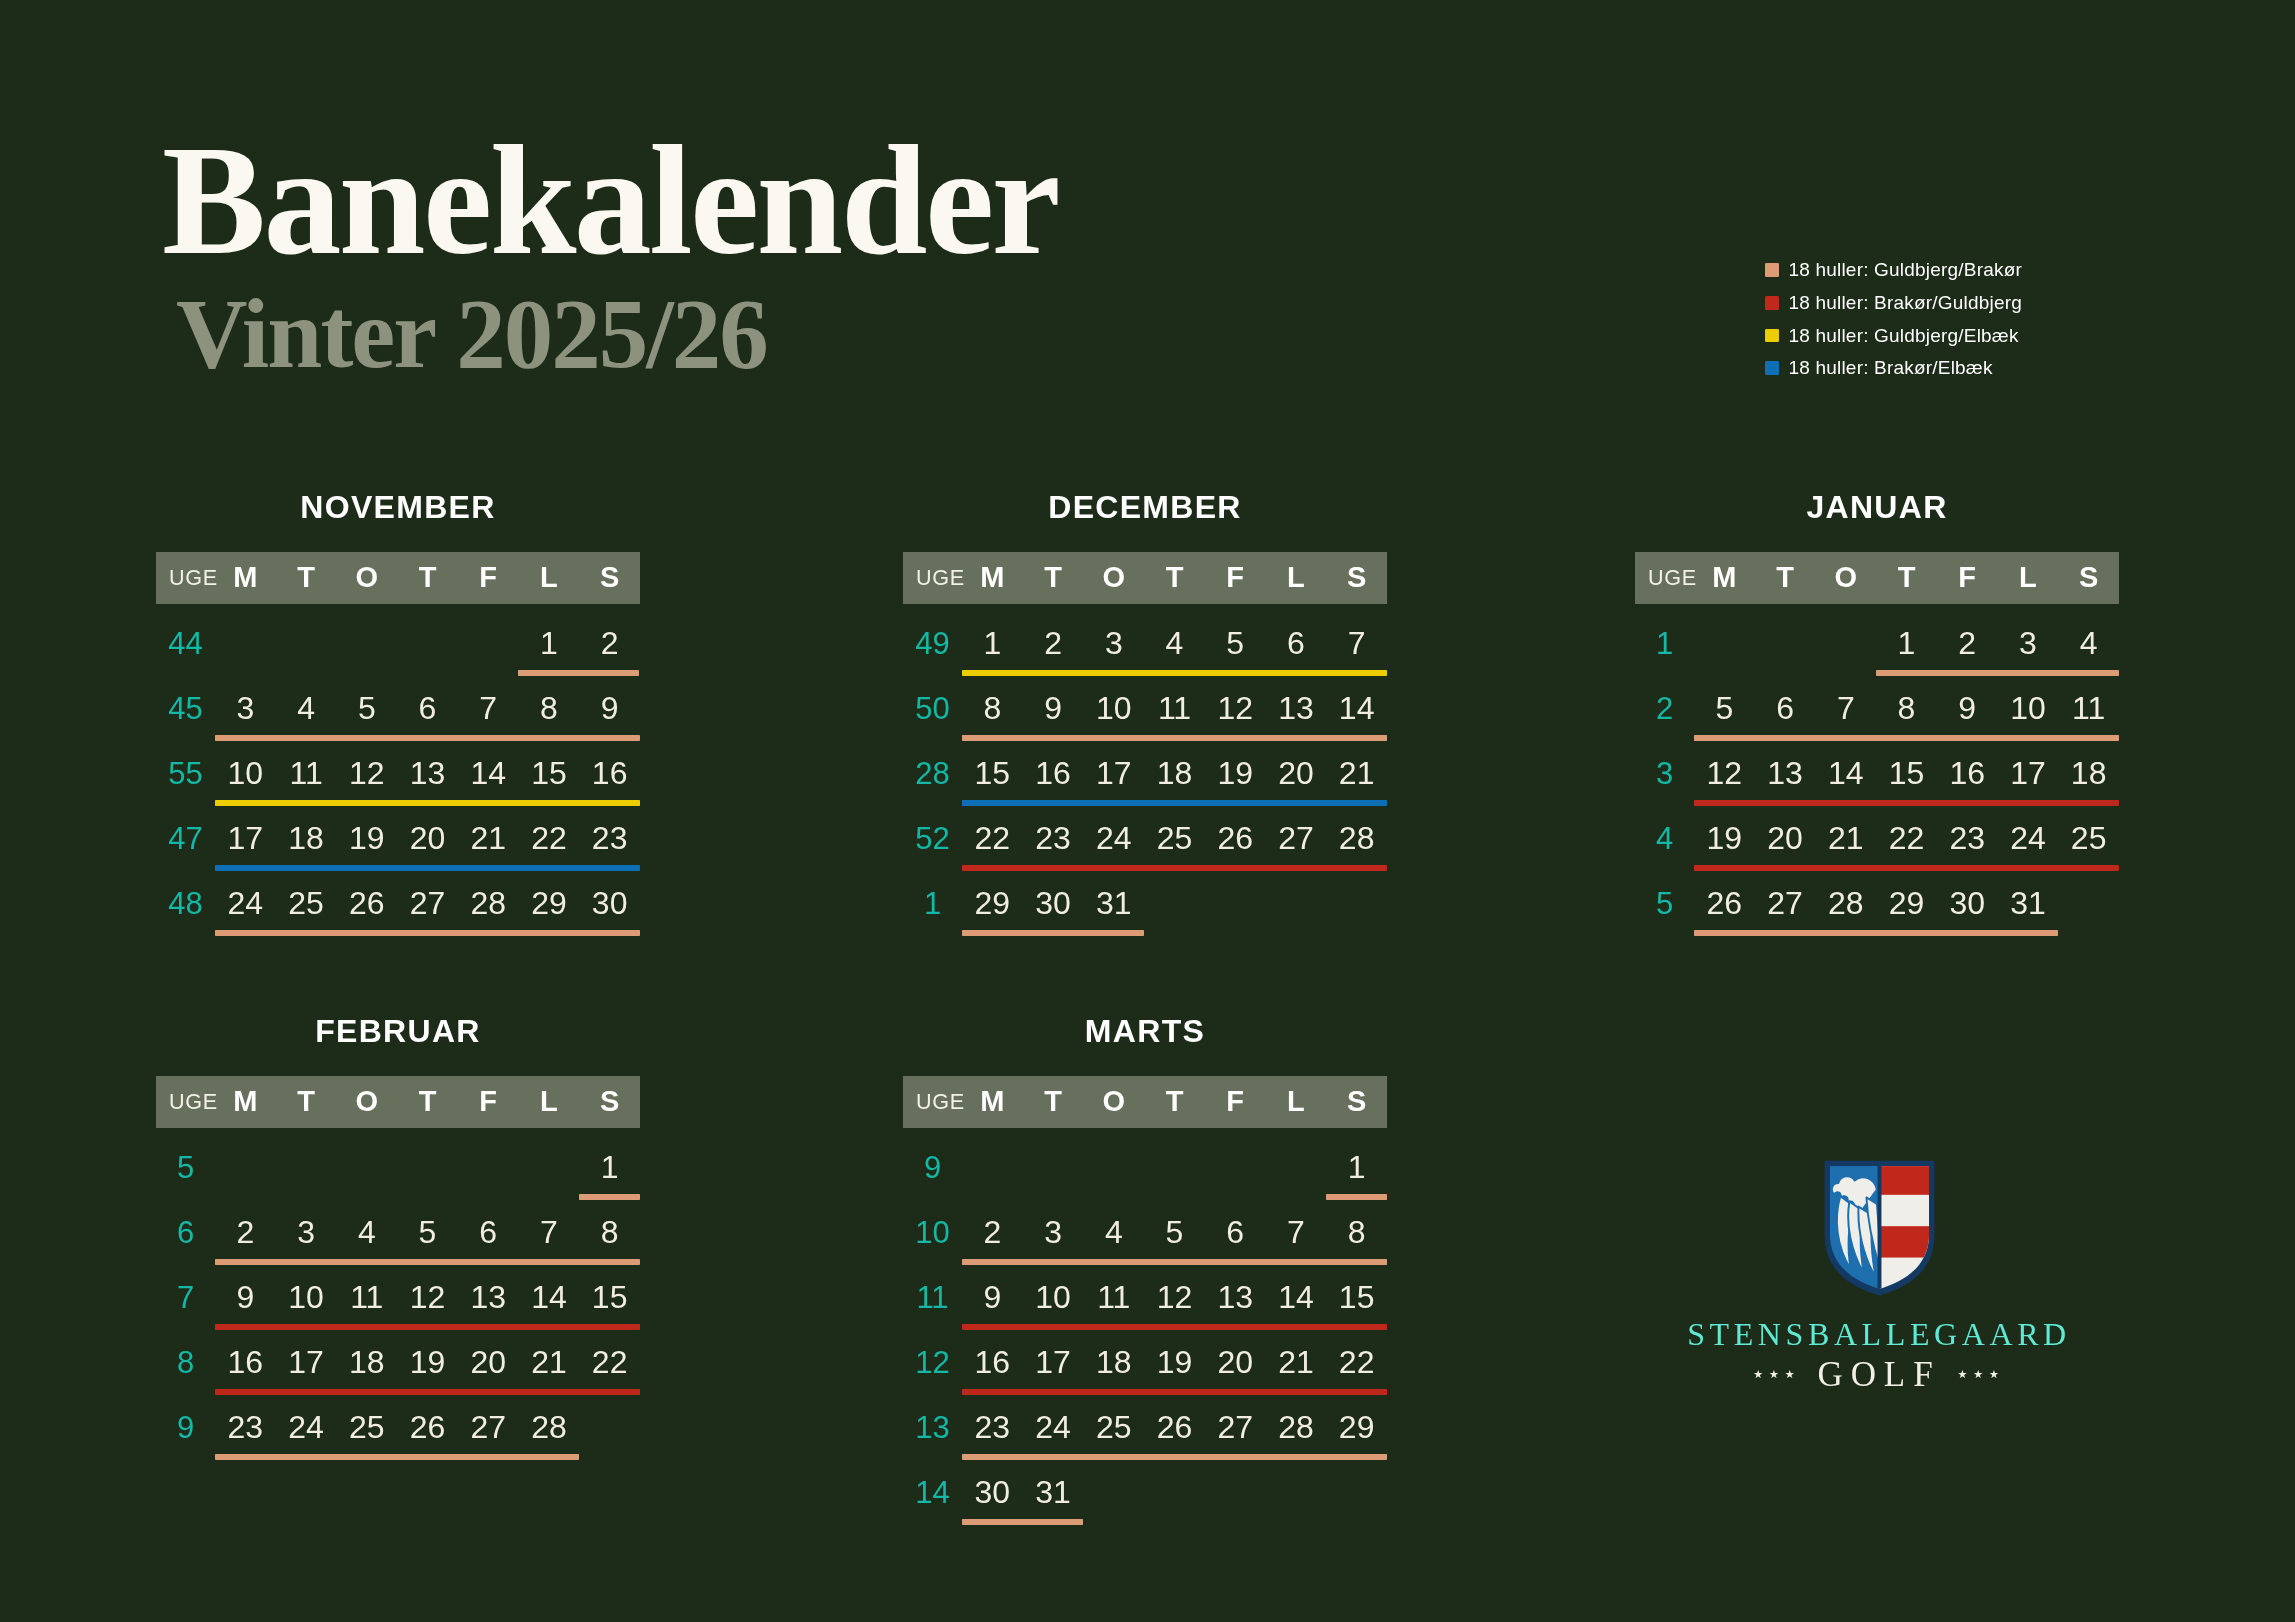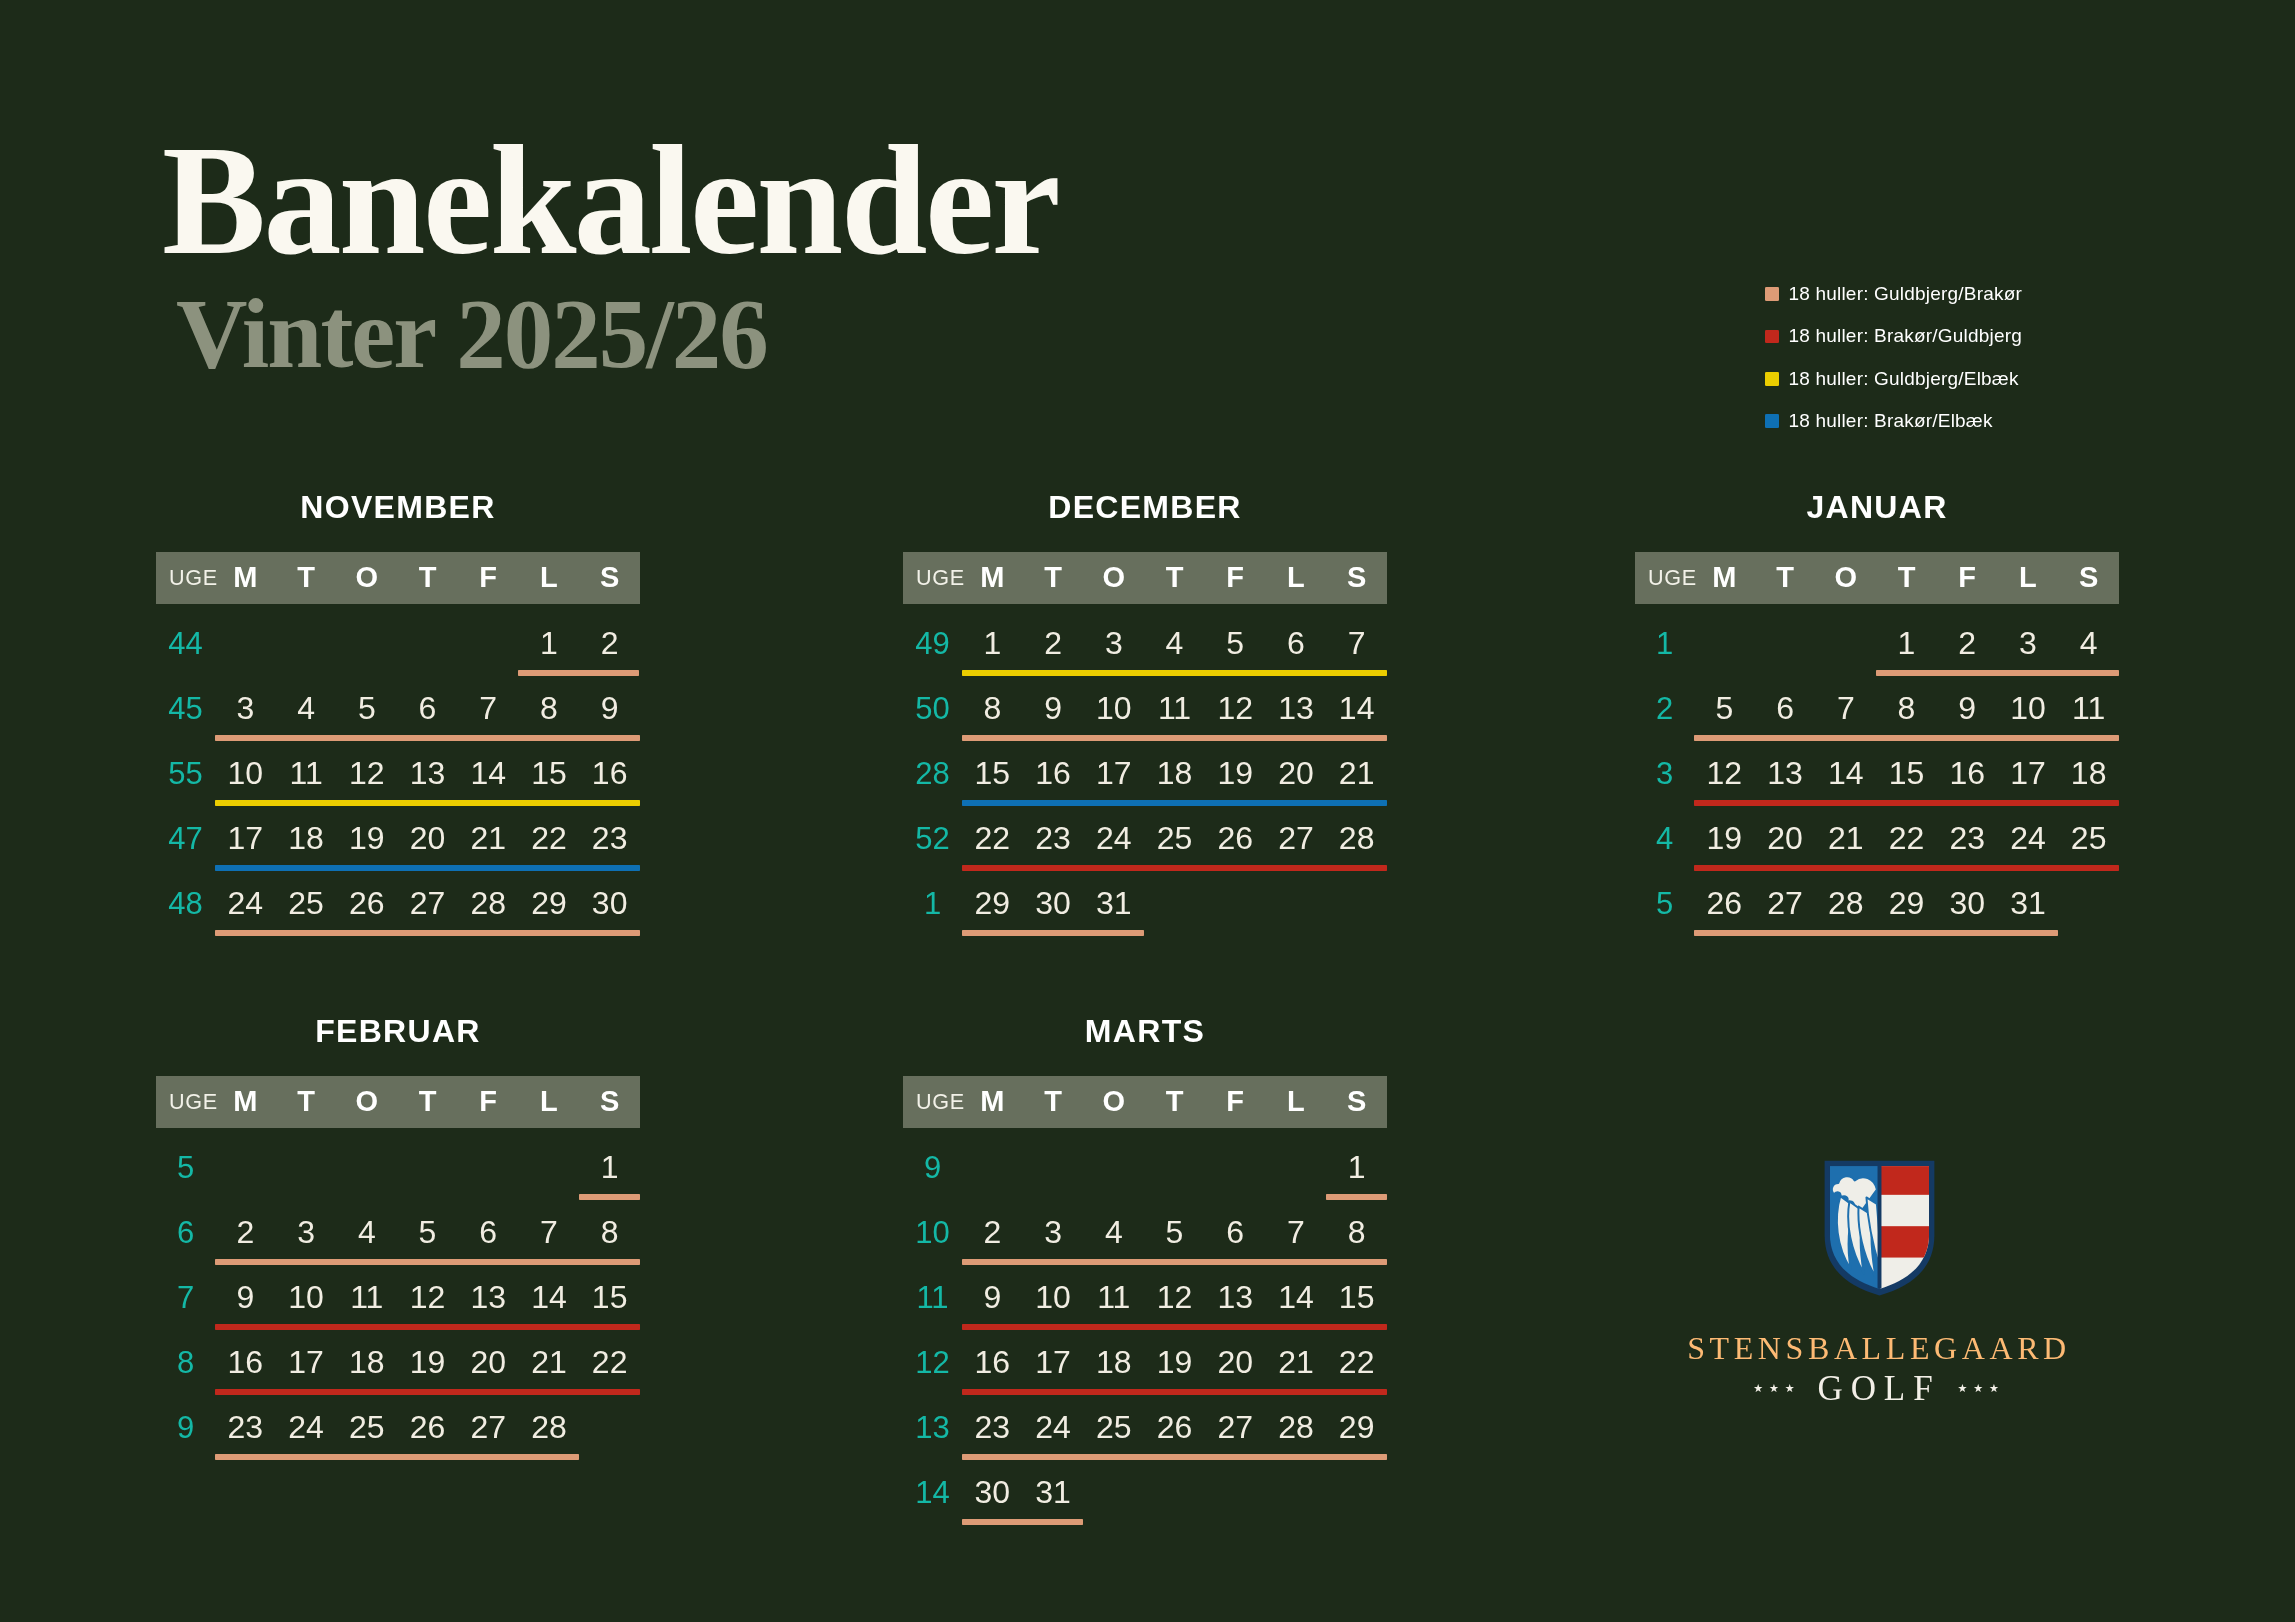--- a/index.html
+++ b/index.html
@@ -18,21 +18,21 @@
     font-family:"Liberation Serif",serif;font-weight:bold;
     font-size:99px;line-height:99px;letter-spacing:-2px;color:#8C927E;
   }
   .season-note{
     position:absolute;right:179px;top:141px;margin:0;
     text-align:right;font-weight:bold;font-size:33px;line-height:41px;
     letter-spacing:-0.3px;color:#FFFFFF;
   }
   
   .legend{position:absolute;left:1765px;top:261px;}
-  .legend-row{display:flex;align-items:center;height:18.3px;margin-bottom:14.4px;margin-top:24px;}
+  .legend-row{display:flex;align-items:center;height:18.3px;margin-bottom:14.4px;}
   .legend-swatch{width:13.7px;height:13.7px;border-radius:1.3px;flex:0 0 13.7px;}
   .legend-label{margin-left:9.8px;font-size:19px;color:#FFFFFF;letter-spacing:0.2px;white-space:nowrap;}
   
   .month-block{position:absolute;width:484px;}
   .pos-0{left:156px;top:487px;}
   .pos-1{left:903px;top:487px;}
   .pos-2{left:1635px;top:487px;}
   .pos-3{left:156px;top:1011px;}
   .pos-4{left:903px;top:1011px;}
   .month-title{
@@ -51,22 +51,22 @@
     position:relative;height:65px;
     display:grid;grid-template-columns:59px repeat(7,1fr);align-items:center;
   }
   .weeknum{text-align:center;font-size:31px;color:#14b8a6;}
   .daynum{text-align:center;font-size:32px;color:#F1EDE2;}
   .underline{position:absolute;height:5.9px;bottom:0.7px;border-radius:0.7px;}
   
   .logo{position:absolute;left:1637px;top:1158px;width:484px;text-align:center;}
   .logo svg{display:block;margin:0 auto;}
   .logo-name{
-    margin-top:32px;font-family:"Liberation Serif",serif;
-    font-size:32px;line-height:38px;letter-spacing:4.6px;color:#fdba74;white-space:nowrap;
+    margin-top:18px;font-family:"Liberation Serif",serif;
+    font-size:32px;line-height:38px;letter-spacing:4.6px;color:#5eead4;white-space:nowrap;
   }
   .logo-subline{
     margin-top:1.3px;display:flex;align-items:center;justify-content:center;gap:17px;
     color:#F2EFE7;
   }
   .logo-golf{
     font-family:Liberation Serif, serif;font-size:35px;line-height:41px;letter-spacing:7.9px;text-align:center;
   }
   .stars{font-size:11px;letter-spacing:5.9px;color:#F2EFE7;}
 </style>

